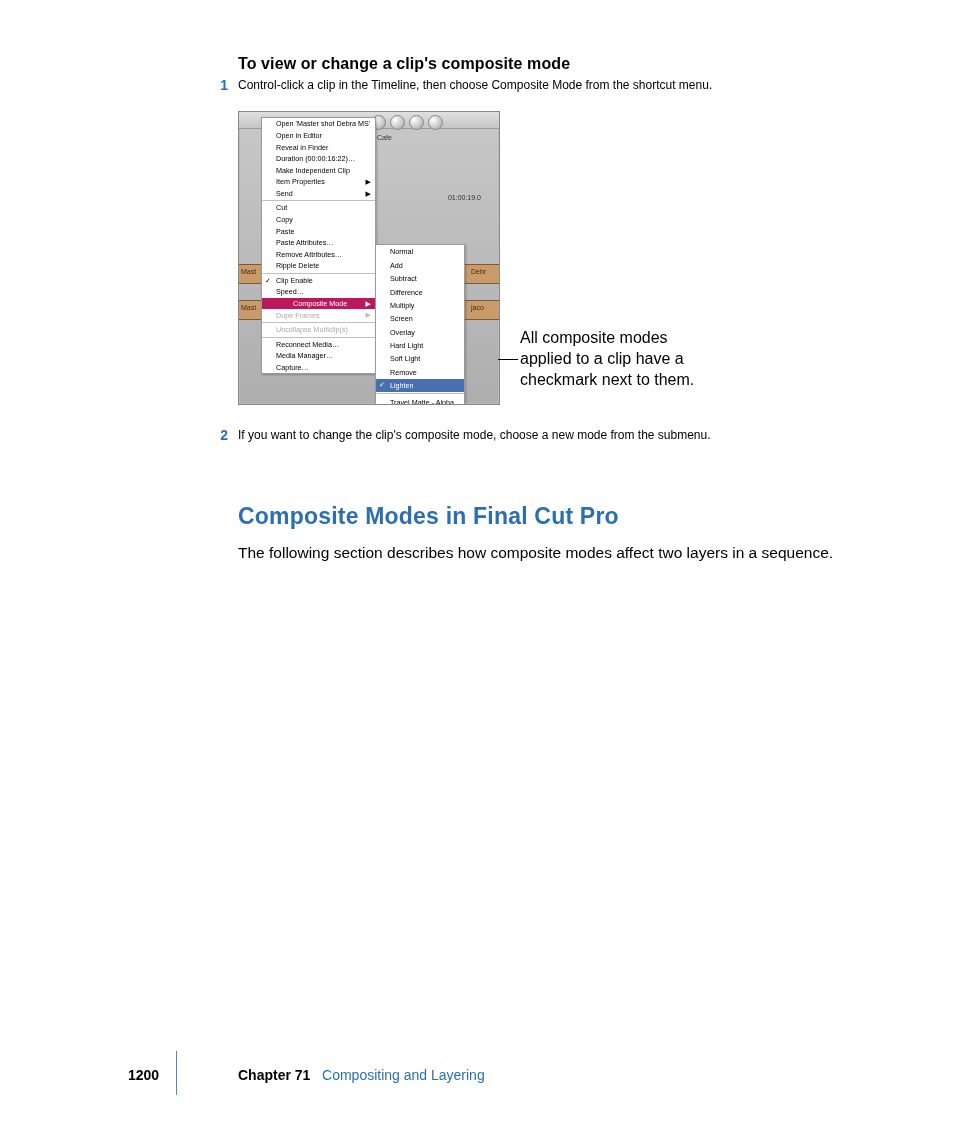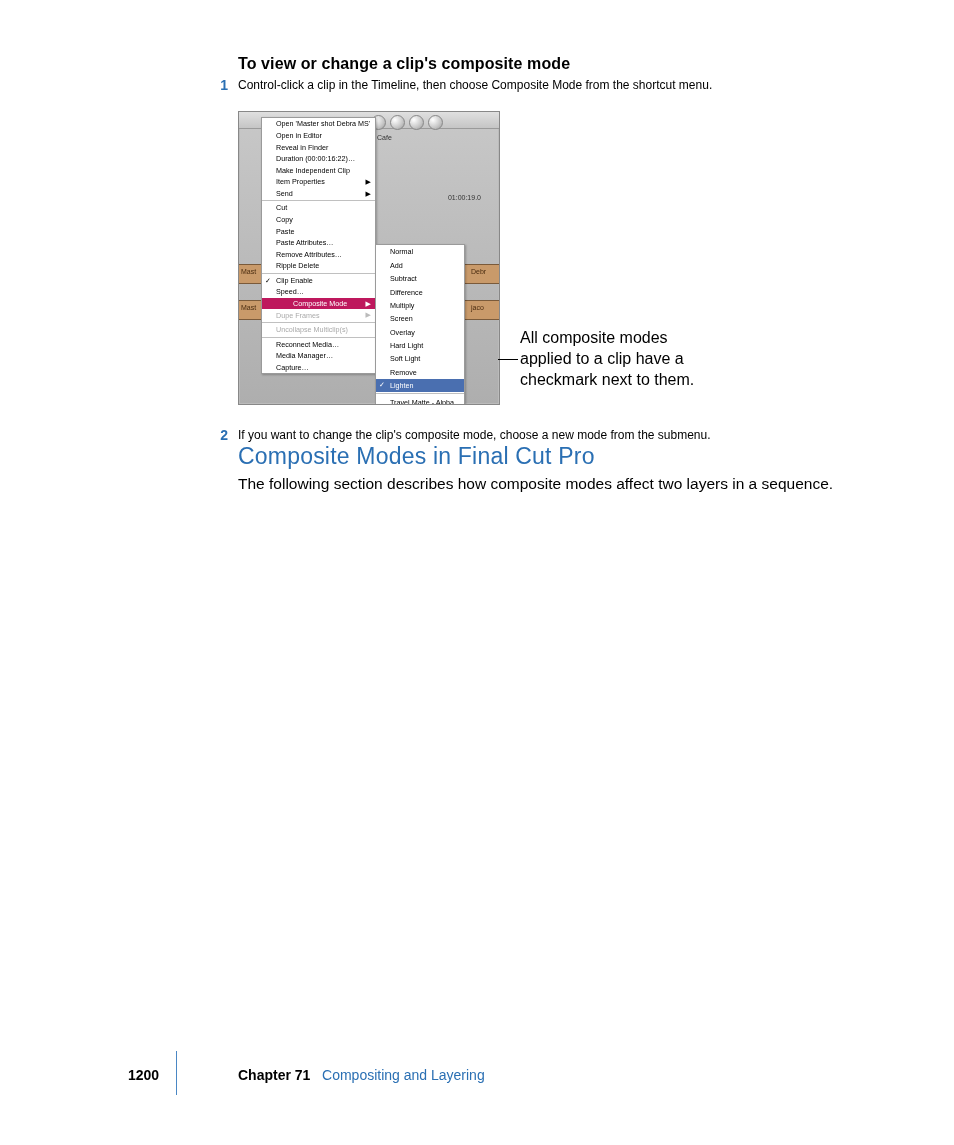--- a/index.html
+++ b/index.html
@@ -185,26 +185,27 @@
     position: absolute;
     left: -22px;
     top: 32px;
     width: 20px;
     height: 1px;
     background: #000;
   }
   .section-heading {
     color: #2a6fb3;
     font-size: 23px;
-    font-weight: 400;
+    font-weight: 700;
+    margin-top: 60px;
     letter-spacing: 0.2px;
   }
   .body-text {
     font-size: 15.5px;
-    margin-top: 4px;
+    margin-top: 13px;
     line-height: 1.35;
   }
   .footer {
     position: absolute;
     left: 0;
     bottom: 54px;
     width: 954px;
     height: 20px;
   }
   .footer .rule {

